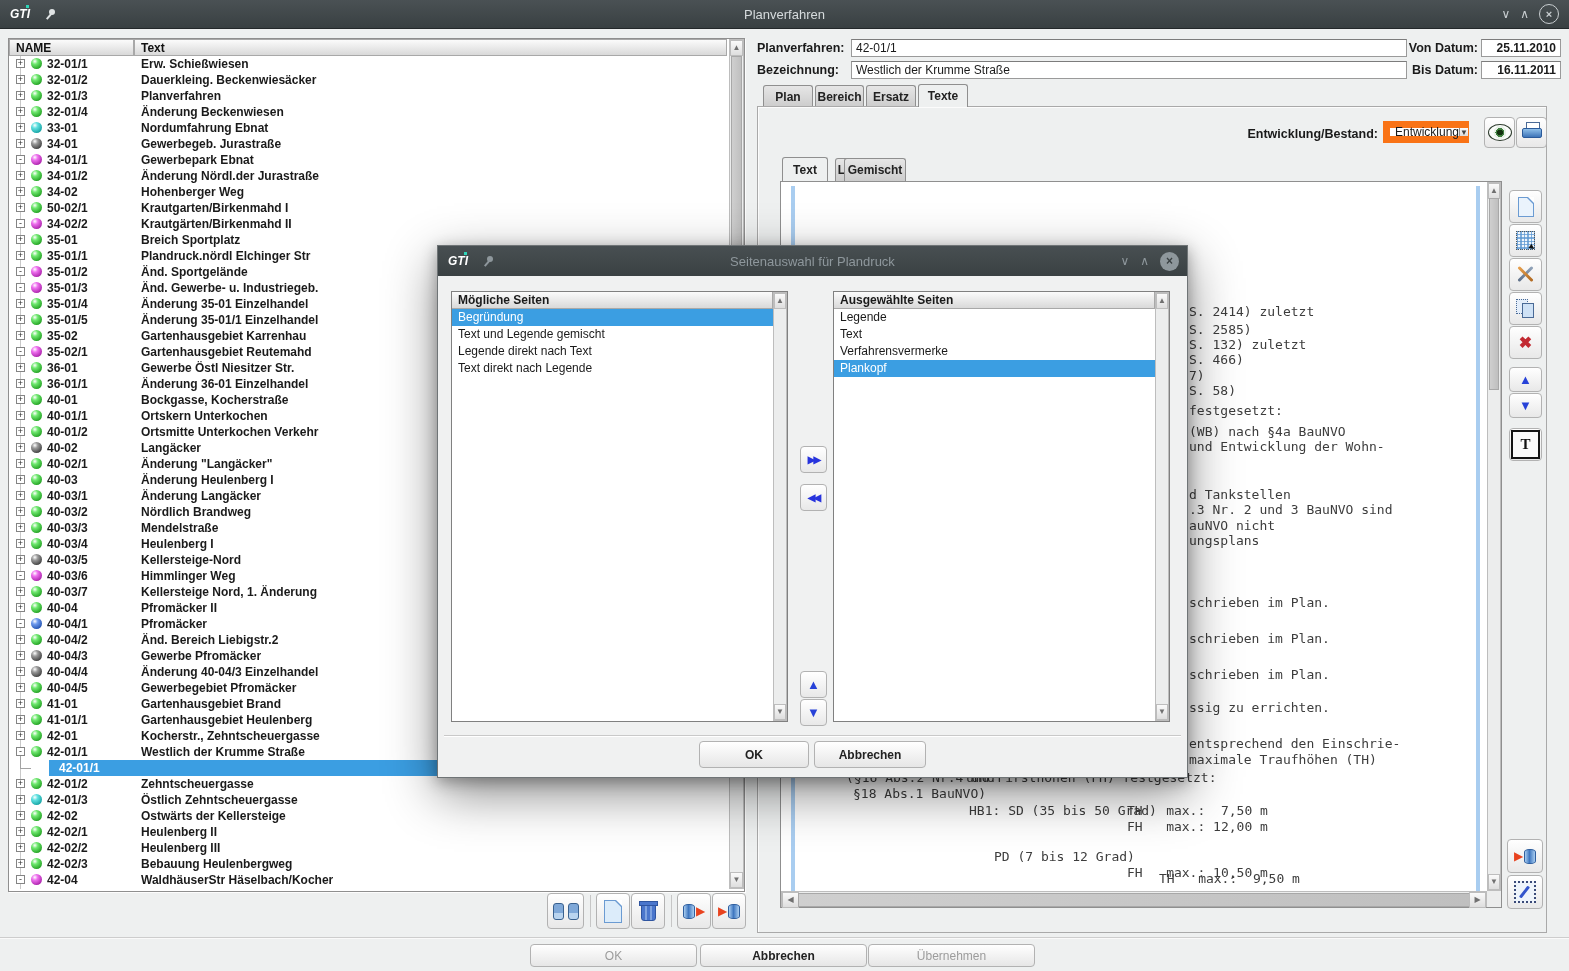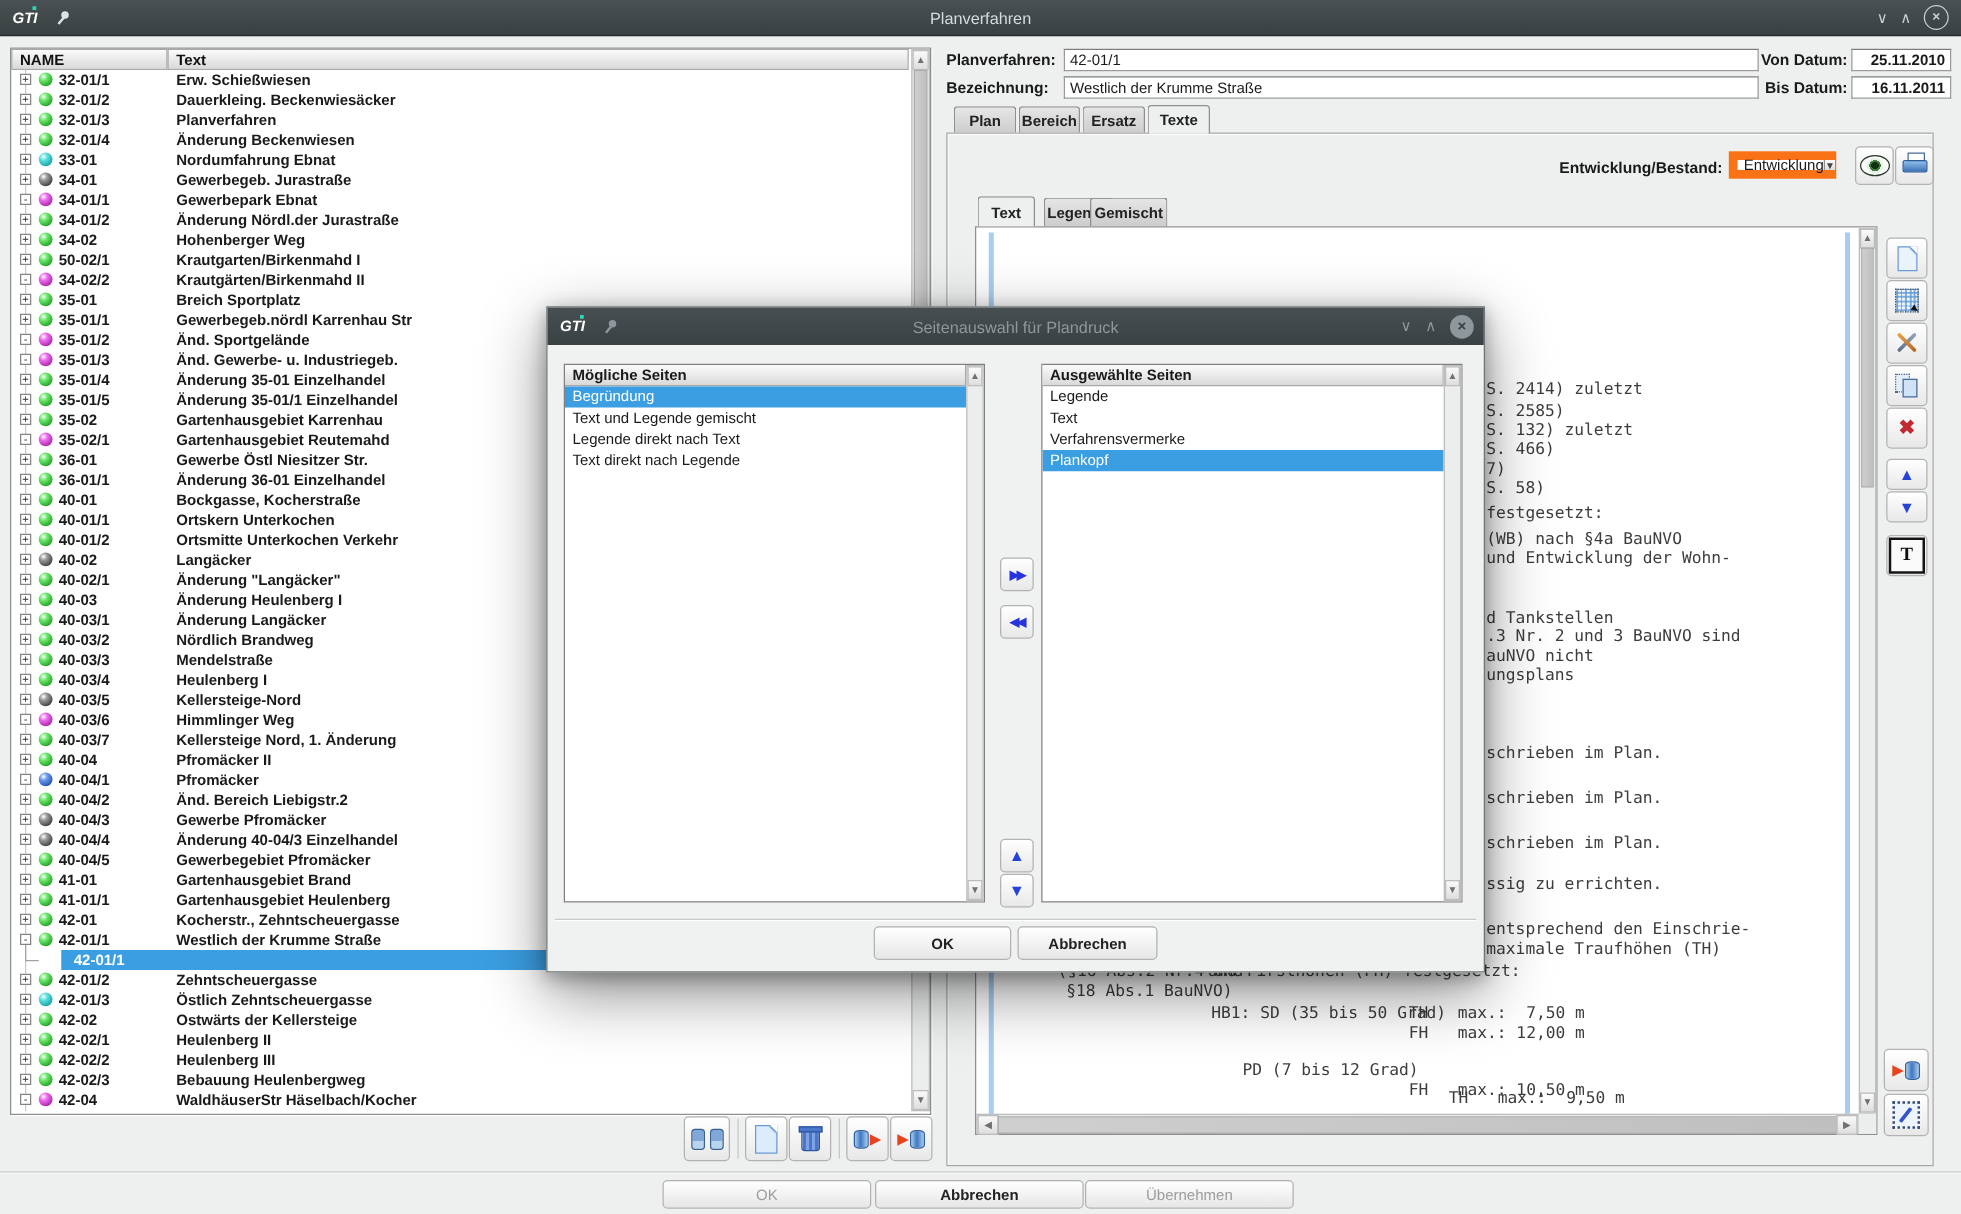--- a/index.html
+++ b/index.html
@@ -228,21 +228,21 @@
       <div class="trow">
         <span class="exp">+</span>
         <span class="ball" style="background: radial-gradient(circle at 35% 30%, rgb(255, 255, 255) 0%, rgb(111, 232, 111) 28%, rgb(31, 158, 31) 80%);"></span>
         <span class="nm">35-01</span>
         <span class="tx">Breich Sportplatz</span>
       </div>
       <div class="trow">
         <span class="exp">+</span>
         <span class="ball" style="background: radial-gradient(circle at 35% 30%, rgb(255, 255, 255) 0%, rgb(111, 232, 111) 28%, rgb(31, 158, 31) 80%);"></span>
         <span class="nm">35-01/1</span>
-        <span class="tx">Gewerbegeb.nördl Karrenhau Str</span>
+        <span class="tx">Plandruck.nördl Elchinger Str</span>
       </div>
       <div class="trow">
         <span class="exp">-</span>
         <span class="ball" style="background: radial-gradient(circle at 35% 30%, rgb(255, 255, 255) 0%, rgb(238, 111, 238) 28%, rgb(168, 31, 168) 80%);"></span>
         <span class="nm">35-01/2</span>
         <span class="tx">Änd. Sportgelände</span>
       </div>
       <div class="trow">
         <span class="exp">-</span>
         <span class="ball" style="background: radial-gradient(circle at 35% 30%, rgb(255, 255, 255) 0%, rgb(238, 111, 238) 28%, rgb(168, 31, 168) 80%);"></span>
@@ -521,21 +521,21 @@
 </div>
 <div class="abs tbtn" style="left:1484px;top:117px;width:31px;height:31px;">
   <span class="i-eye"></span>
 </div>
 <div class="abs tbtn" style="left:1516px;top:117px;width:31px;height:31px;">
   <span class="i-printer"></span>
 </div>
 
 <div class="tab active" style="left:782px;top:157px;width:46px;height:24px;">Text</div>
 <div class="tab" style="left:835px;top:158px;width:55px;height:23px;">Legende</div>
-<div class="tab" style="left:872px;top:158px;width:62px;height:23px;">Gemischt</div>
+<div class="tab" style="left:844px;top:158px;width:62px;height:23px;">Gemischt</div>
 
 <div class="abs textarea">
   <div class="bluebar" style="left:10px;"></div>
   <div class="bluebar" style="left:695px;"></div>
   <div id="doc-frags">
       <div class="frag" style="left: 408px; top: 122px;">S. 2414) zuletzt</div>
       <div class="frag" style="left: 408px; top: 140px;">S. 2585)</div>
       <div class="frag" style="left: 408px; top: 155px;">S. 132) zuletzt</div>
       <div class="frag" style="left: 408px; top: 170px;">S. 466)</div>
       <div class="frag" style="left: 408px; top: 186px;">7)</div>

